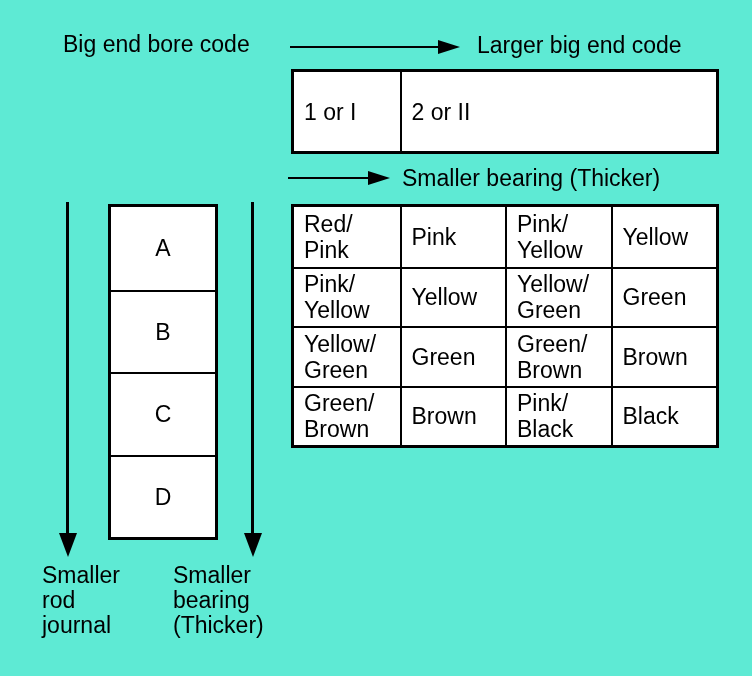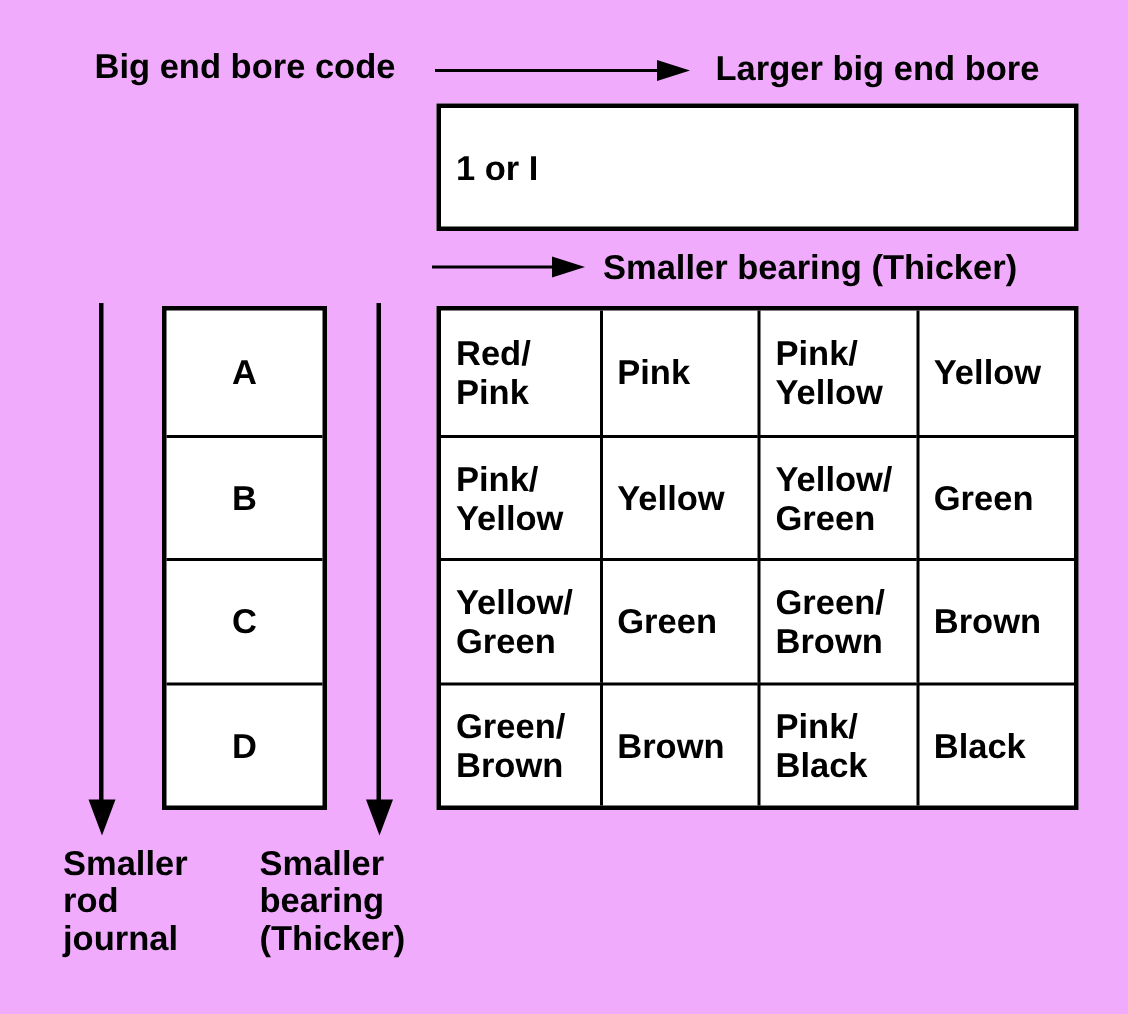--- a/index.html
+++ b/index.html
@@ -5,25 +5,24 @@
   html,body { margin:0; padding:0; }
   body {
     font-family: "Liberation Sans", sans-serif;
     background: #ffffff;
     color: #000000;
   }
   #canvas {
     position: relative;
     width: 752px;
     height: 676px;
-    background: #f0abfc;
+    background: #5eead4;
     overflow: hidden;
     font-size: 23px;
     color: #000;
-    font-weight: bold;
   }
   .abs { position: absolute; }
   .lbl { white-space: nowrap; line-height: 1.05; }
   .multiline { white-space: pre-line; line-height: 25px; }
 
   
   .h-arrow { display: flex; align-items: center; height: 16px; }
   .h-arrow .shaft { height: 2px; background: #000; }
   .h-arrow .head {
     width: 0; height: 0;
@@ -59,45 +58,46 @@
   .grid-table .cell.col-sep { border-left: 2px solid #000; }
   .grid-table .cell.row-sep { border-top: 2px solid #000; }
   .grid-table .cell.pad { padding-left: 10px; }
   .grid-table .cell.center { justify-content: center; }
 
   #header-table {
     left: 291px; top: 69px; width: 428px; height: 85px;
     grid-template-columns: repeat(4, 1fr);
   }
   #main-table {
-    left: 291px; top: 204px; width: 428px; height: 336px;
+    left: 291px; top: 204px; width: 428px; height: 244px;
     grid-template-columns: repeat(4, 1fr);
     grid-template-rows: repeat(4, 1fr);
   }
   #code-table {
     left: 108px; top: 204px; width: 110px; height: 336px;
     grid-template-rows: repeat(4, 1fr);
   }
 </style>
 </head>
 <body>
 
 <div id="canvas">
 
   <div class="abs lbl" style="left:63px; top:32px;">Big end bore code</div>
 
   <div class="abs h-arrow" style="left:290px; top:39px;">
     <div class="shaft" style="width:148px;"></div>
     <div class="head"></div>
   </div>
 
-  <div class="abs lbl" style="left:477px; top:33px;">Larger big end bore</div>
+  <div class="abs lbl" style="left:477px; top:33px;">Larger big end code</div>
 
   <div id="header-table" class="abs grid-table">
     <div class="cell pad">1 or I</div>
+    <div class="cell pad col-sep">2 or II</div>
   </div>
 
 
   <div class="abs h-arrow" style="left:288px; top:170px;">
     <div class="shaft" style="width:80px;"></div>
     <div class="head"></div>
   </div>
 
   <div class="abs lbl" style="left:402px; top:166px;">Smaller bearing (Thicker)</div>
 

